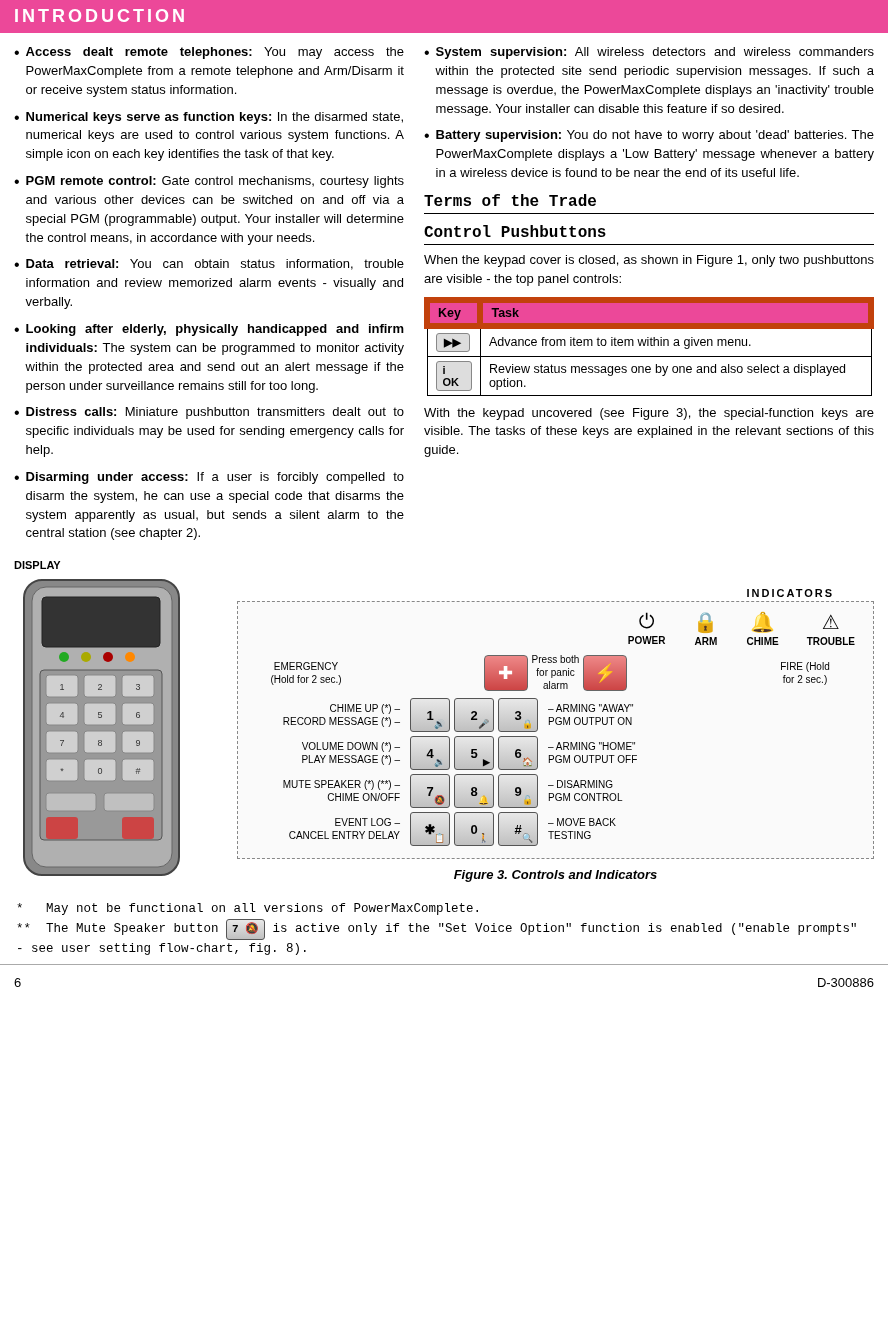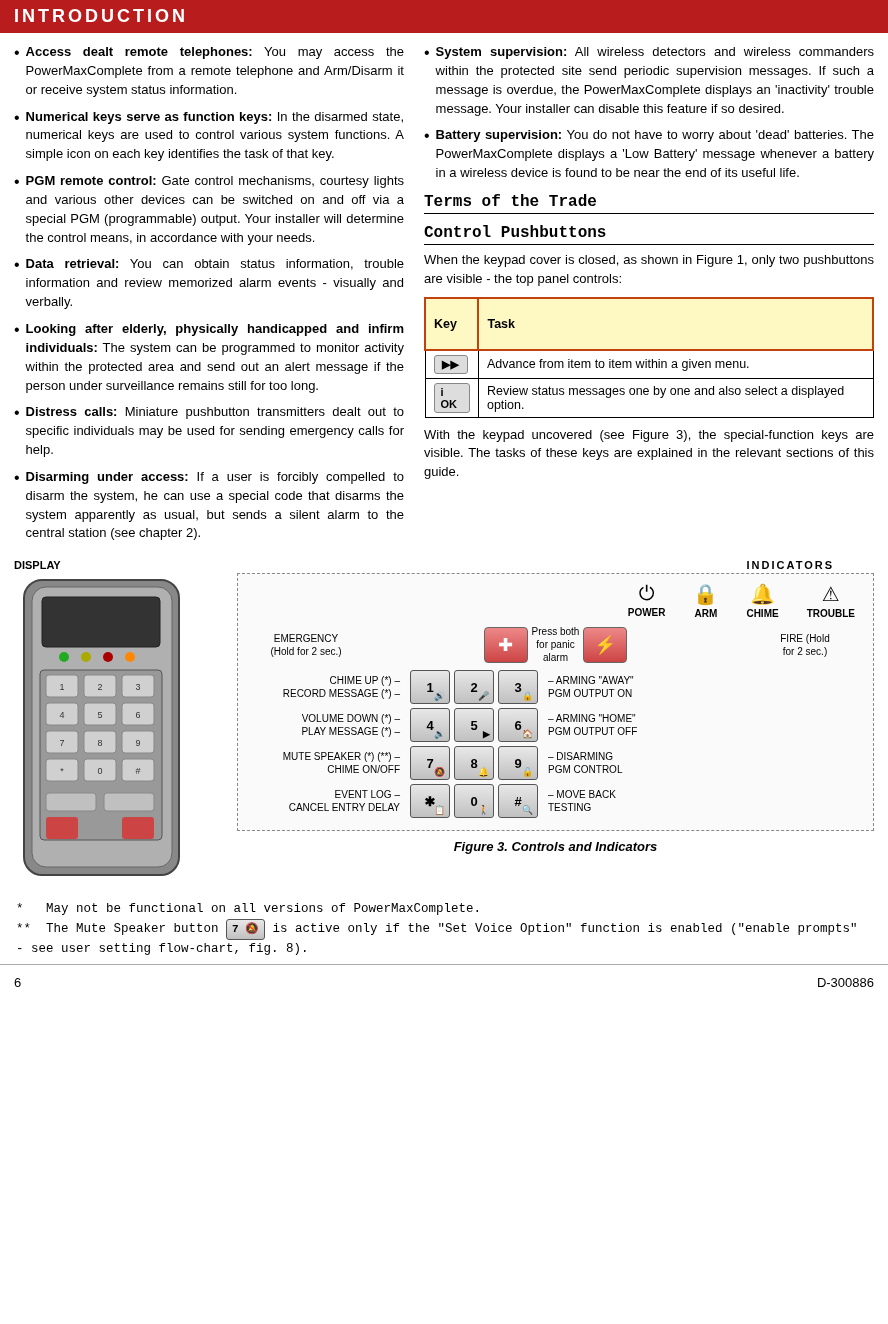--- a/index.html
+++ b/index.html
@@ -6,21 +6,21 @@
     body {
       font-family: Arial, sans-serif;
       font-size: 13px;
       background: #fff;
       color: #000;
       width: 888px;
       min-height: 1324px;
       padding: 0;
     }
     .page-header {
-      background: #b91c1c;
+      background: #ec4899;
       color: #fff;
       font-size: 18px;
       font-weight: bold;
       letter-spacing: 3px;
       padding: 6px 14px;
       margin-bottom: 0;
     }
     .main-content {
       display: flex;
       padding: 10px 14px 0 14px;
@@ -65,23 +65,23 @@
       line-height: 1.45;
       margin-bottom: 8px;
     }
     .control-table {
       border-collapse: collapse;
       width: 100%;
       margin: 6px 0 8px 0;
       font-size: 12.5px;
     }
     .control-table th {
-      border: 2px solid #c2410c;
-      padding: 18px 8px;
-      background: #fef9c3;
+      border: 6px solid #c2410c;
+      padding: 3px 8px;
+      background: #ec4899;
       text-align: left;
     }
     .control-table td {
       border: 1px solid #000;
       padding: 4px 8px;
       vertical-align: middle;
     }
     .key-btn {
       display: inline-flex;
       align-items: center;
@@ -348,21 +348,21 @@
         <text x="124" y="171" text-anchor="middle" font-size="9" fill="#333">9</text>
         <text x="48" y="199" text-anchor="middle" font-size="9" fill="#333">*</text>
         <text x="86" y="199" text-anchor="middle" font-size="9" fill="#333">0</text>
         <text x="124" y="199" text-anchor="middle" font-size="9" fill="#333">#</text>
       </svg>
     </div>
 
     <div style="flex:1; padding-left:8px;">
 
       <div style="display:flex; justify-content:flex-end; padding-right:40px; margin-bottom:2px;">
-        <span style="font-size:11px; font-weight:bold; letter-spacing:2px;">INDICATORS</span>
+        <span style="font-size:11px; font-weight:bold; letter-spacing:2px;margin-top:28px;">INDICATORS</span>
       </div>
 
       <div style="border:1px dashed #888; padding:8px; background:#fafafa; position:relative;">
 
         <div style="display:flex; justify-content:flex-end; gap:28px; margin-bottom:6px; padding-right:10px;">
           <div style="display:flex;flex-direction:column;align-items:center;gap:2px;">
             <span style="font-size:20px;">⏻</span>
             <span style="font-size:10px;font-weight:bold;">POWER</span>
           </div>
           <div style="display:flex;flex-direction:column;align-items:center;gap:2px;">

